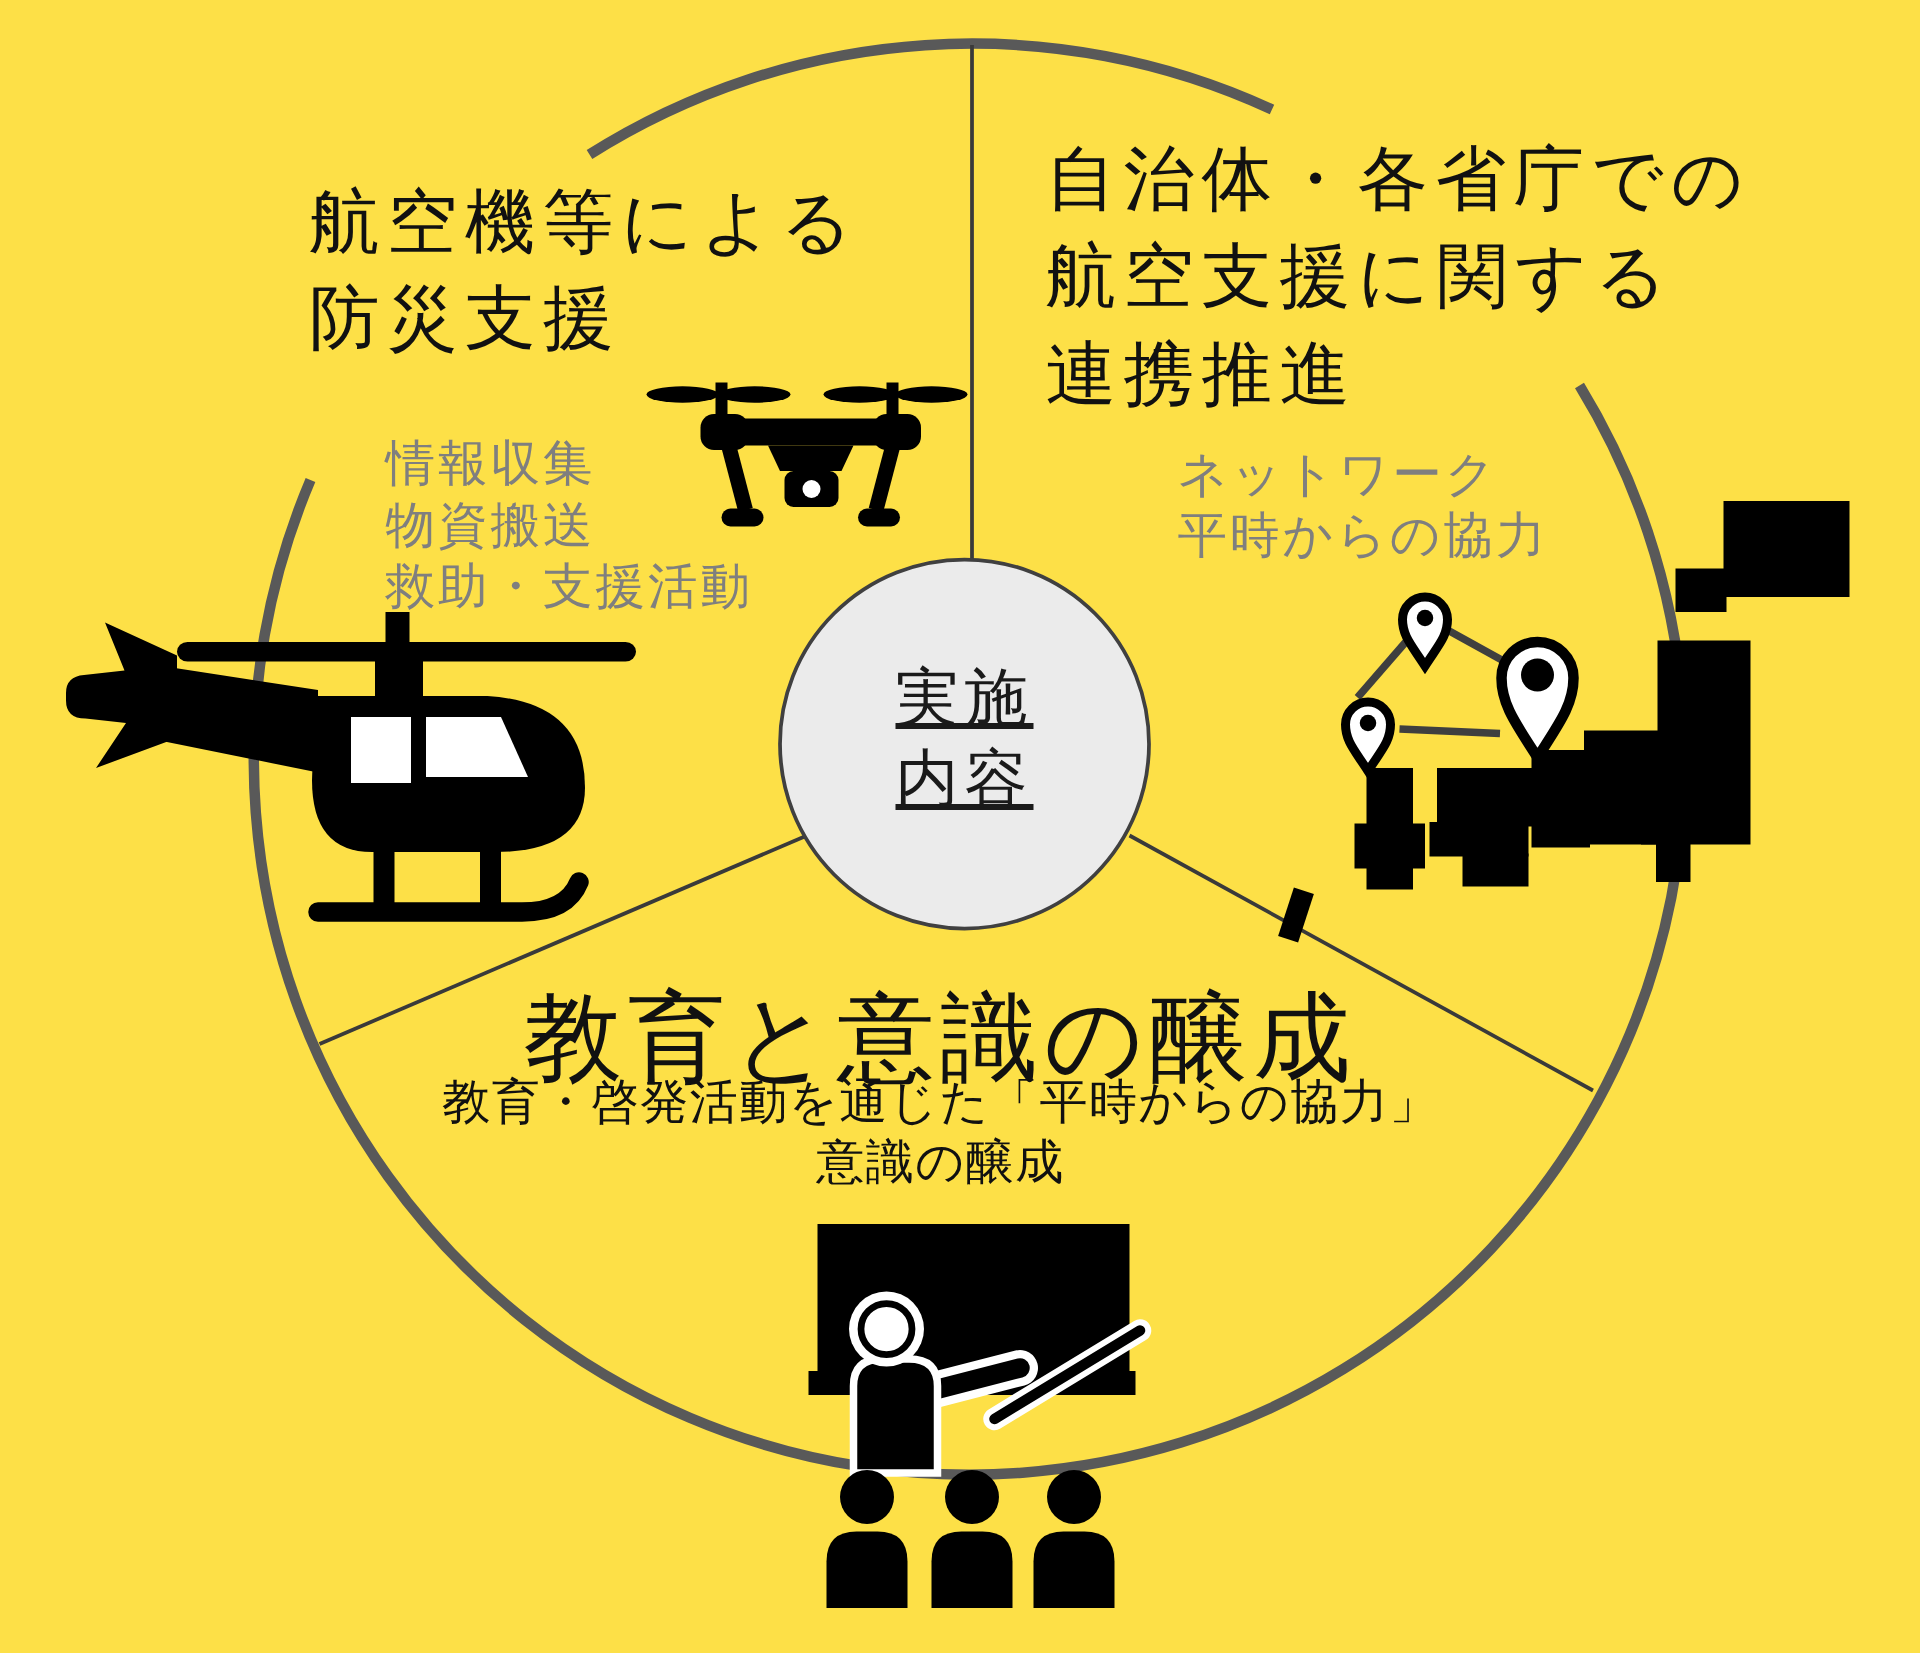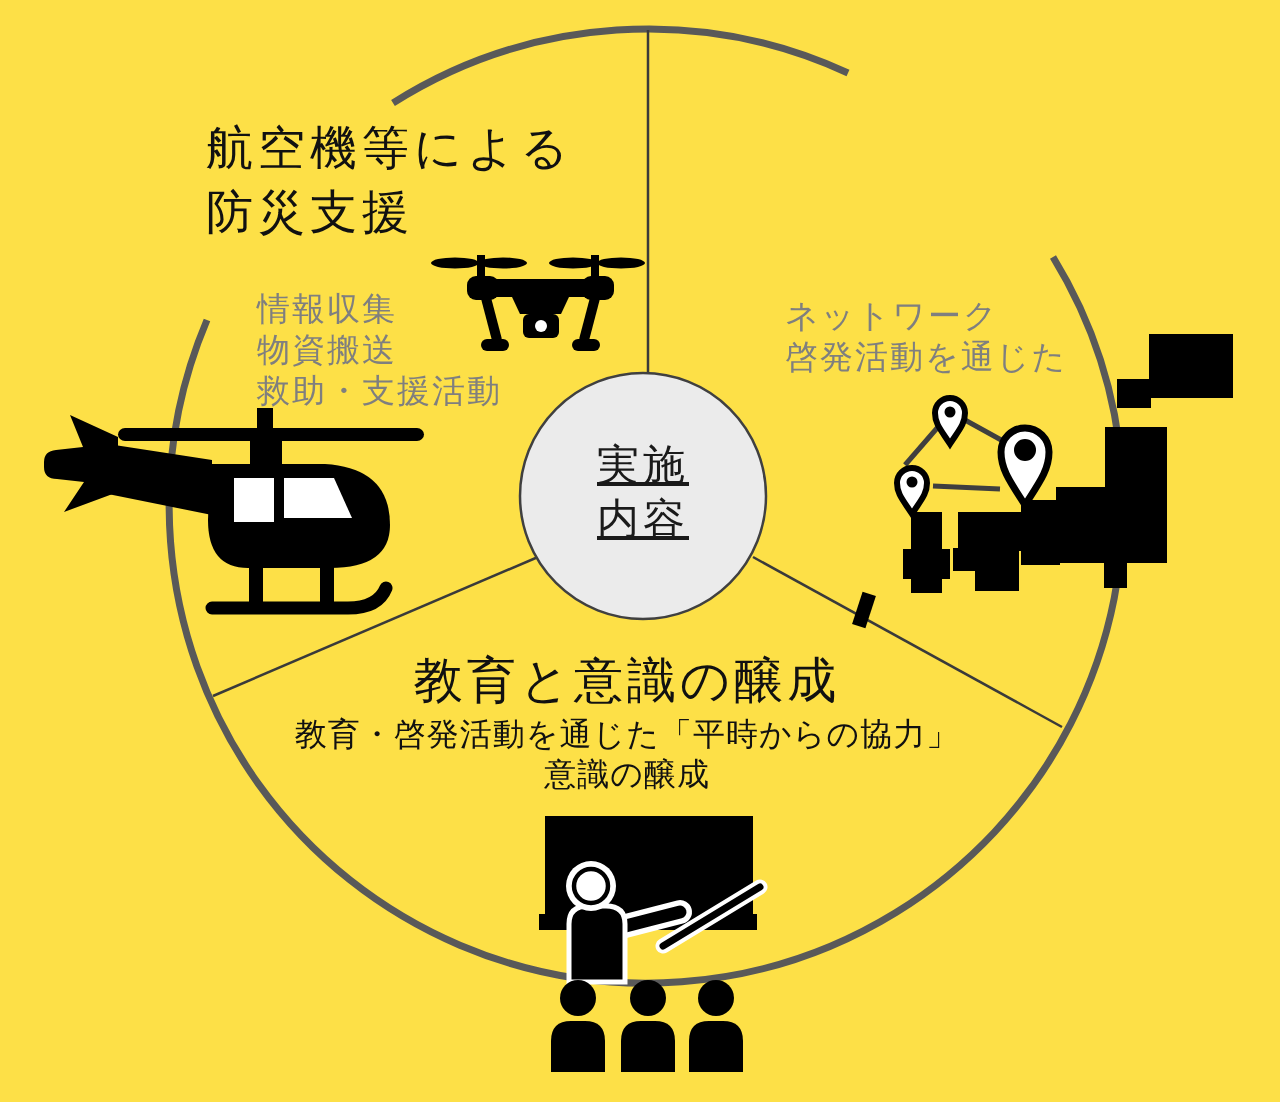--- a/index.html
+++ b/index.html
@@ -10,21 +10,21 @@
     overflow:hidden;
     font-family:"Liberation Sans","DejaVu Sans",sans-serif;
   }
   #bg-svg{position:absolute;left:0;top:0;width:1280px;height:1102px;}
   .txt{position:absolute;white-space:pre-line;color:#111111;}
   .t-left-title{left:206px;top:116px;font-size:47px;line-height:64px;letter-spacing:5px;}
   .t-right-title{left:697px;top:86px;font-size:47px;line-height:65px;letter-spacing:5px;}
   .t-left-sub{left:257px;top:288px;font-size:33px;line-height:41px;letter-spacing:2px;color:#7f7f7f;}
   .t-right-sub{left:785px;top:295px;font-size:33px;line-height:41px;letter-spacing:2px;color:#7f7f7f;}
   .t-center{left:493px;top:438px;width:300px;text-align:center;font-size:42px;line-height:54px;letter-spacing:4px;color:#1a1a1a;text-decoration:underline;}
-  .t-bottom-title{left:327px;top:648px;width:600px;text-align:center;font-size:49px;letter-spacing:4px;}
+  .t-bottom-title{left:327px;top:648px;width:600px;text-align:center;font-size:65px;letter-spacing:4px;}
   .t-bottom-sub{left:177px;top:714px;width:900px;text-align:center;font-size:32px;line-height:40px;letter-spacing:1px;}
 </style>
 </head>
 <body>
 
 <div id="canvas">
 
   <svg id="bg-svg" viewBox="0 0 1280 1102">
 
     <g>
@@ -136,22 +136,25 @@
       </g>
     </g>
   </svg>
 
   <div class="txt t-left-title">航空機等による
 防災支援</div>
   <div class="txt t-left-sub">情報収集
 物資搬送
 救助・支援活動</div>
 
+  <div class="txt t-right-title">自治体・各省庁での
+航空支援に関する
+連携推進</div>
   <div class="txt t-right-sub">ネットワーク
-啓発活動を通じた</div>
+平時からの協力</div>
 
   <div class="txt t-center">実施
 内容</div>
 
   <div class="txt t-bottom-title">教育と意識の醸成</div>
   <div class="txt t-bottom-sub">教育・啓発活動を通じた「平時からの協力」
 意識の醸成</div>
 
 </div>
 

